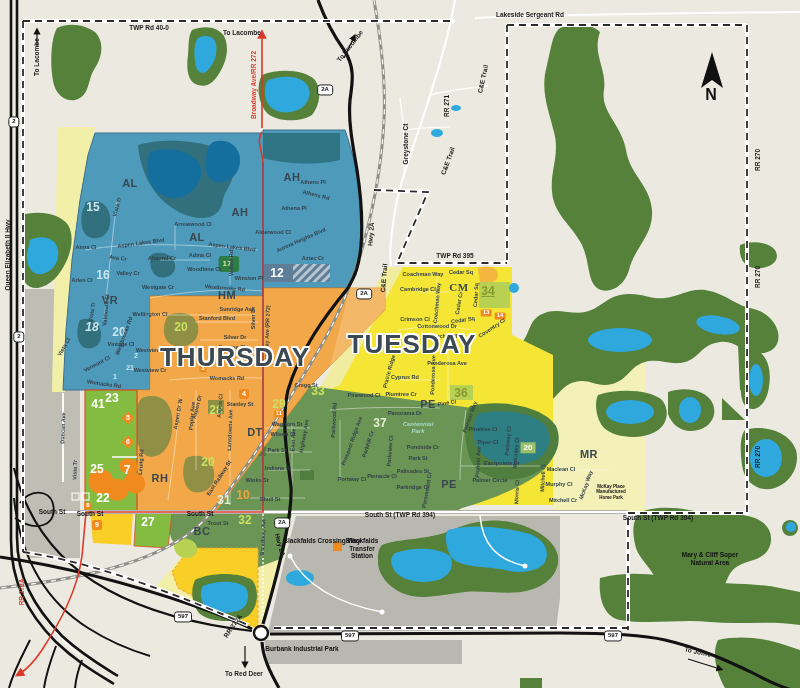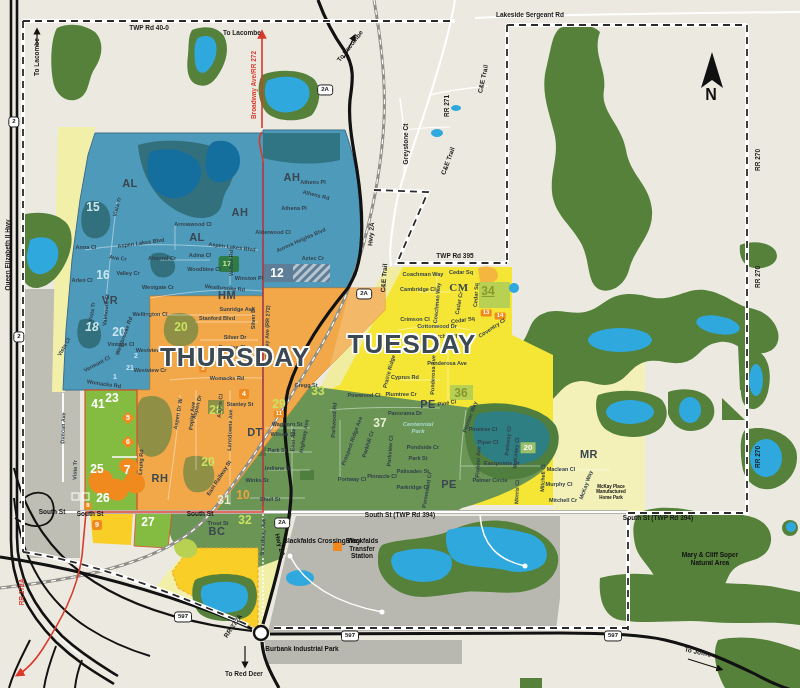--- a/index.html
+++ b/index.html
@@ -300,40 +300,40 @@
       <div class="lbl letters" style="left: 292px; top: 177px;">AH</div>
       <div class="lbl letters" style="left: 240px; top: 212px;">AH</div>
       <div class="lbl letters" style="left: 197px; top: 237px;">AL</div>
       <div class="lbl letters" style="left: 110px; top: 300px;">VR</div>
       <div class="lbl letters" style="left: 227px; top: 295px;">HM</div>
       <div class="lbl letters" style="left: 459px; top: 287px; font-family: Liberation Serif, serif;">CM</div>
       <div class="lbl letters" style="left: 428px; top: 404px;">PE</div>
       <div class="lbl letters" style="left: 449px; top: 484px;">PE</div>
       <div class="lbl letters" style="left: 255px; top: 432px;">DT</div>
       <div class="lbl letters" style="left: 160px; top: 478px;">RH</div>
-      <div class="lbl letters" style="left: 217px; top: 531px;">BC</div>
+      <div class="lbl letters" style="left: 202px; top: 531px;">BC</div>
       <div class="lbl letters" style="left: 589px; top: 454px;">MR</div>
       <div class="lbl numbers n-teal" style="left: 93px; top: 207px;">15</div>
       <div class="lbl numbers n-teal" style="left: 103px; top: 275px;">16</div>
       <div class="lbl numbers n-teal" style="left: 92px; top: 327px; font-style: italic;">18</div>
       <div class="lbl numbers n-teal" style="left: 119px; top: 332px;">20</div>
       <div class="lbl numbers n-teal-sm" style="left: 136px; top: 356px;">2</div>
       <div class="lbl numbers n-teal-sm" style="left: 130px; top: 368px;">21</div>
       <div class="lbl numbers n-teal-sm" style="left: 115px; top: 377px;">1</div>
       <div class="lbl numbers boxg" style="left: 227px; top: 264px;">17</div>
       <div class="lbl numbers n-white" style="left: 277px; top: 273px;">12</div>
       <div class="lbl numbers n-lime" style="left: 181px; top: 327px;">20</div>
       <div class="lbl numbers n-lime" style="left: 216px; top: 410px;">28</div>
       <div class="lbl numbers n-lime" style="left: 208px; top: 462px;">20</div>
       <div class="lbl numbers badge-sm" style="left: 203px; top: 369px;">3</div>
       <div class="lbl numbers badge" style="left: 244px; top: 394px;">4</div>
       <div class="lbl numbers n-white" style="left: 112px; top: 398px;">23</div>
       <div class="lbl numbers n-white" style="left: 98px; top: 404px;">41</div>
       <div class="lbl numbers n-white" style="left: 97px; top: 469px;">25</div>
-      <div class="lbl numbers n-white" style="left: 103px; top: 498px;">26</div>
+      <div class="lbl numbers n-white" style="left: 103px; top: 498px;">22</div>
       <div class="lbl numbers n-white" style="left: 148px; top: 522px;">27</div>
       <div class="lbl numbers diamond" style="left: 128px; top: 418px;">5</div>
       <div class="lbl numbers diamond" style="left: 128px; top: 442px;">6</div>
       <div class="lbl numbers n-white" style="left: 127px; top: 470px;">7</div>
       <div class="lbl numbers badge-sm" style="left: 88px; top: 506px;">8</div>
       <div class="lbl numbers badge" style="left: 97px; top: 525px;">9</div>
       <div class="lbl numbers n-lime" style="left: 279px; top: 404px;">29</div>
       <div class="lbl numbers badge-sm" style="left: 279px; top: 414px;">11</div>
       <div class="lbl numbers n-orange" style="left: 243px; top: 495px;">10</div>
       <div class="lbl numbers n-pale" style="left: 224px; top: 500px;">31</div>

